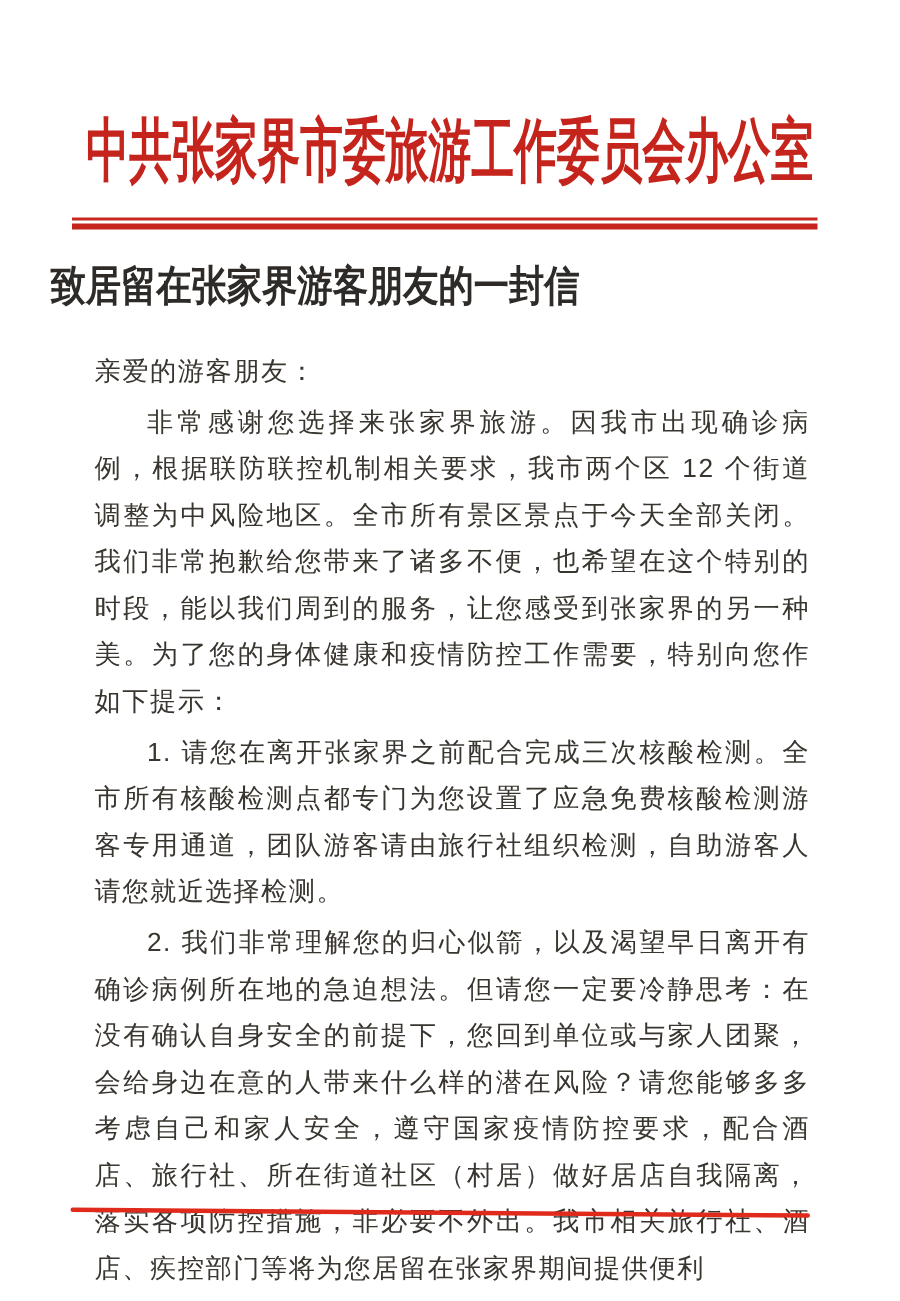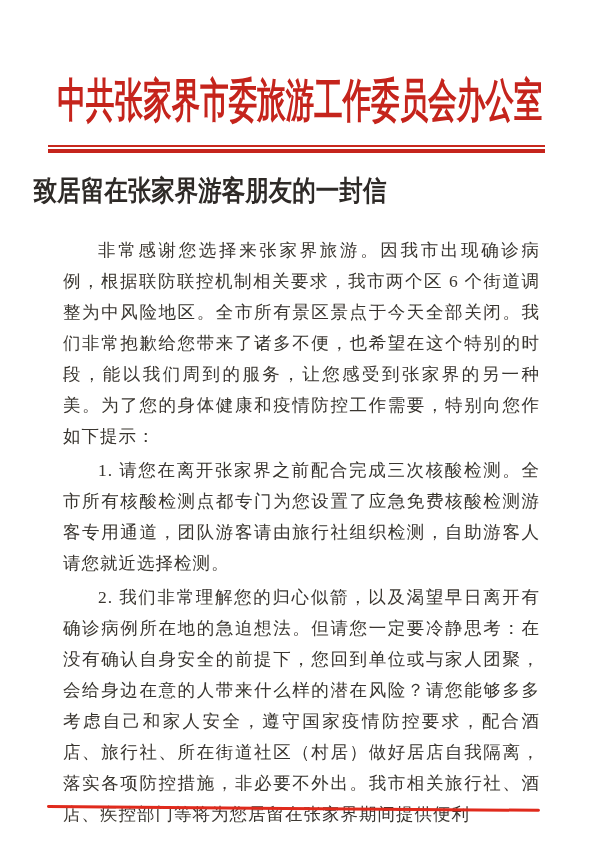--- a/index.html
+++ b/index.html
@@ -7,21 +7,21 @@
     padding: 0;
     background: #ffffff;
   }
   .page {
     position: relative;
     width: 600px;
     height: 867px;
     margin: 0 auto;
     background: #ffffff;
     overflow: hidden;
-    font-family: Liberation Serif, serif;
+    font-family: Liberation Sans, sans-serif;
   }
 
   
   .letterhead {
     position: absolute;
     top: 68px;
     left: 0;
     width: 600px;
     height: 66px;
     display: flex;
@@ -135,20 +135,21 @@
   <div class="red-rule">
     <div class="thin"></div>
     <div class="thick"></div>
   </div>
 
   <h1 class="doc-title">
     <span class="doc-title-text">致居留在张家界游客朋友的一封信</span>
   </h1>
 
   <div class="letter-body">
-    <p class="para">非常感谢您选择来张家界旅游。因我市出现确诊病例，根据联防联控机制相关要求，我市两个区 6 个街道调整为中风险地区。全市所有景区景点于今天全部关闭。我们非常抱歉给您带来了诸多不便，也希望在这个特别的时段，能以我们周到的服务，让您感受到张家界的另一种美。为了您的身体健康和疫情防控工作需要，特别向您作如下提示：</p>
+    <p class="salutation">亲爱的游客朋友：</p>
+    <p class="para">非常感谢您选择来张家界旅游。因我市出现确诊病例，根据联防联控机制相关要求，我市两个区 12 个街道调整为中风险地区。全市所有景区景点于今天全部关闭。我们非常抱歉给您带来了诸多不便，也希望在这个特别的时段，能以我们周到的服务，让您感受到张家界的另一种美。为了您的身体健康和疫情防控工作需要，特别向您作如下提示：</p>
     <p class="para">1. 请您在离开张家界之前配合完成三次核酸检测。全市所有核酸检测点都专门为您设置了应急免费核酸检测游客专用通道，团队游客请由旅行社组织检测，自助游客人请您就近选择检测。</p>
     <p class="para">2. 我们非常理解您的归心似箭，以及渴望早日离开有确诊病例所在地的急迫想法。但请您一定要冷静思考：在没有确认自身安全的前提下，您回到单位或与家人团聚，会给身边在意的人带来什么样的潜在风险？请您能够多多考虑自己和家人安全，遵守国家疫情防控要求，配合酒店、旅行社、所在街道社区（村居）做好居店自我隔离，落实各项防控措施，非必要不外出。我市相关旅行社、酒店、疾控部门等将为您居留在张家界期间提供便利</p>
   </div>
 
   <div class="footer-rule"></div>
 
 </div>
 
 </body></html>

